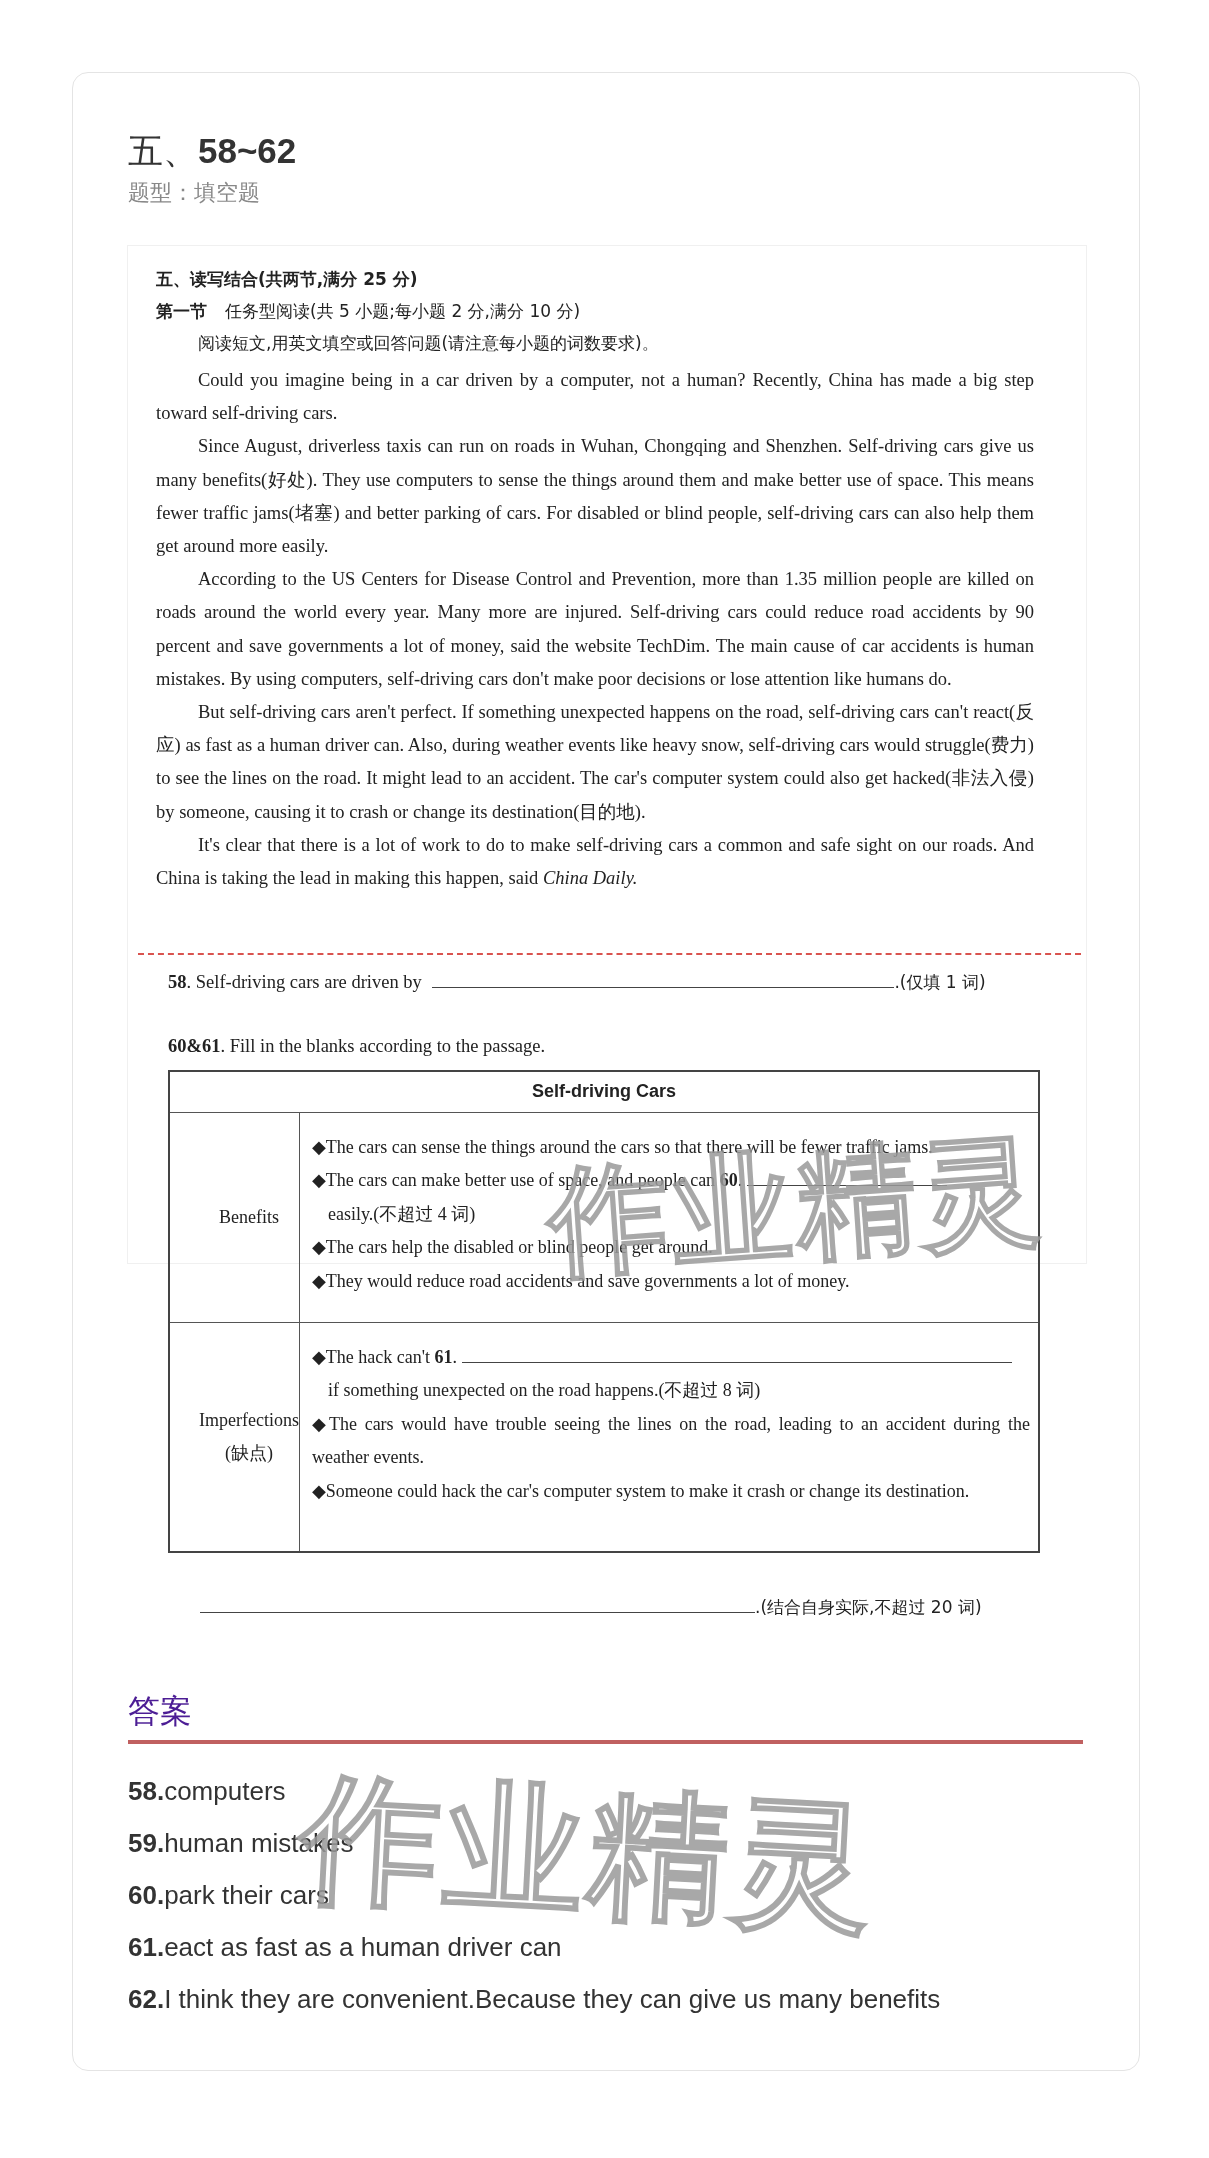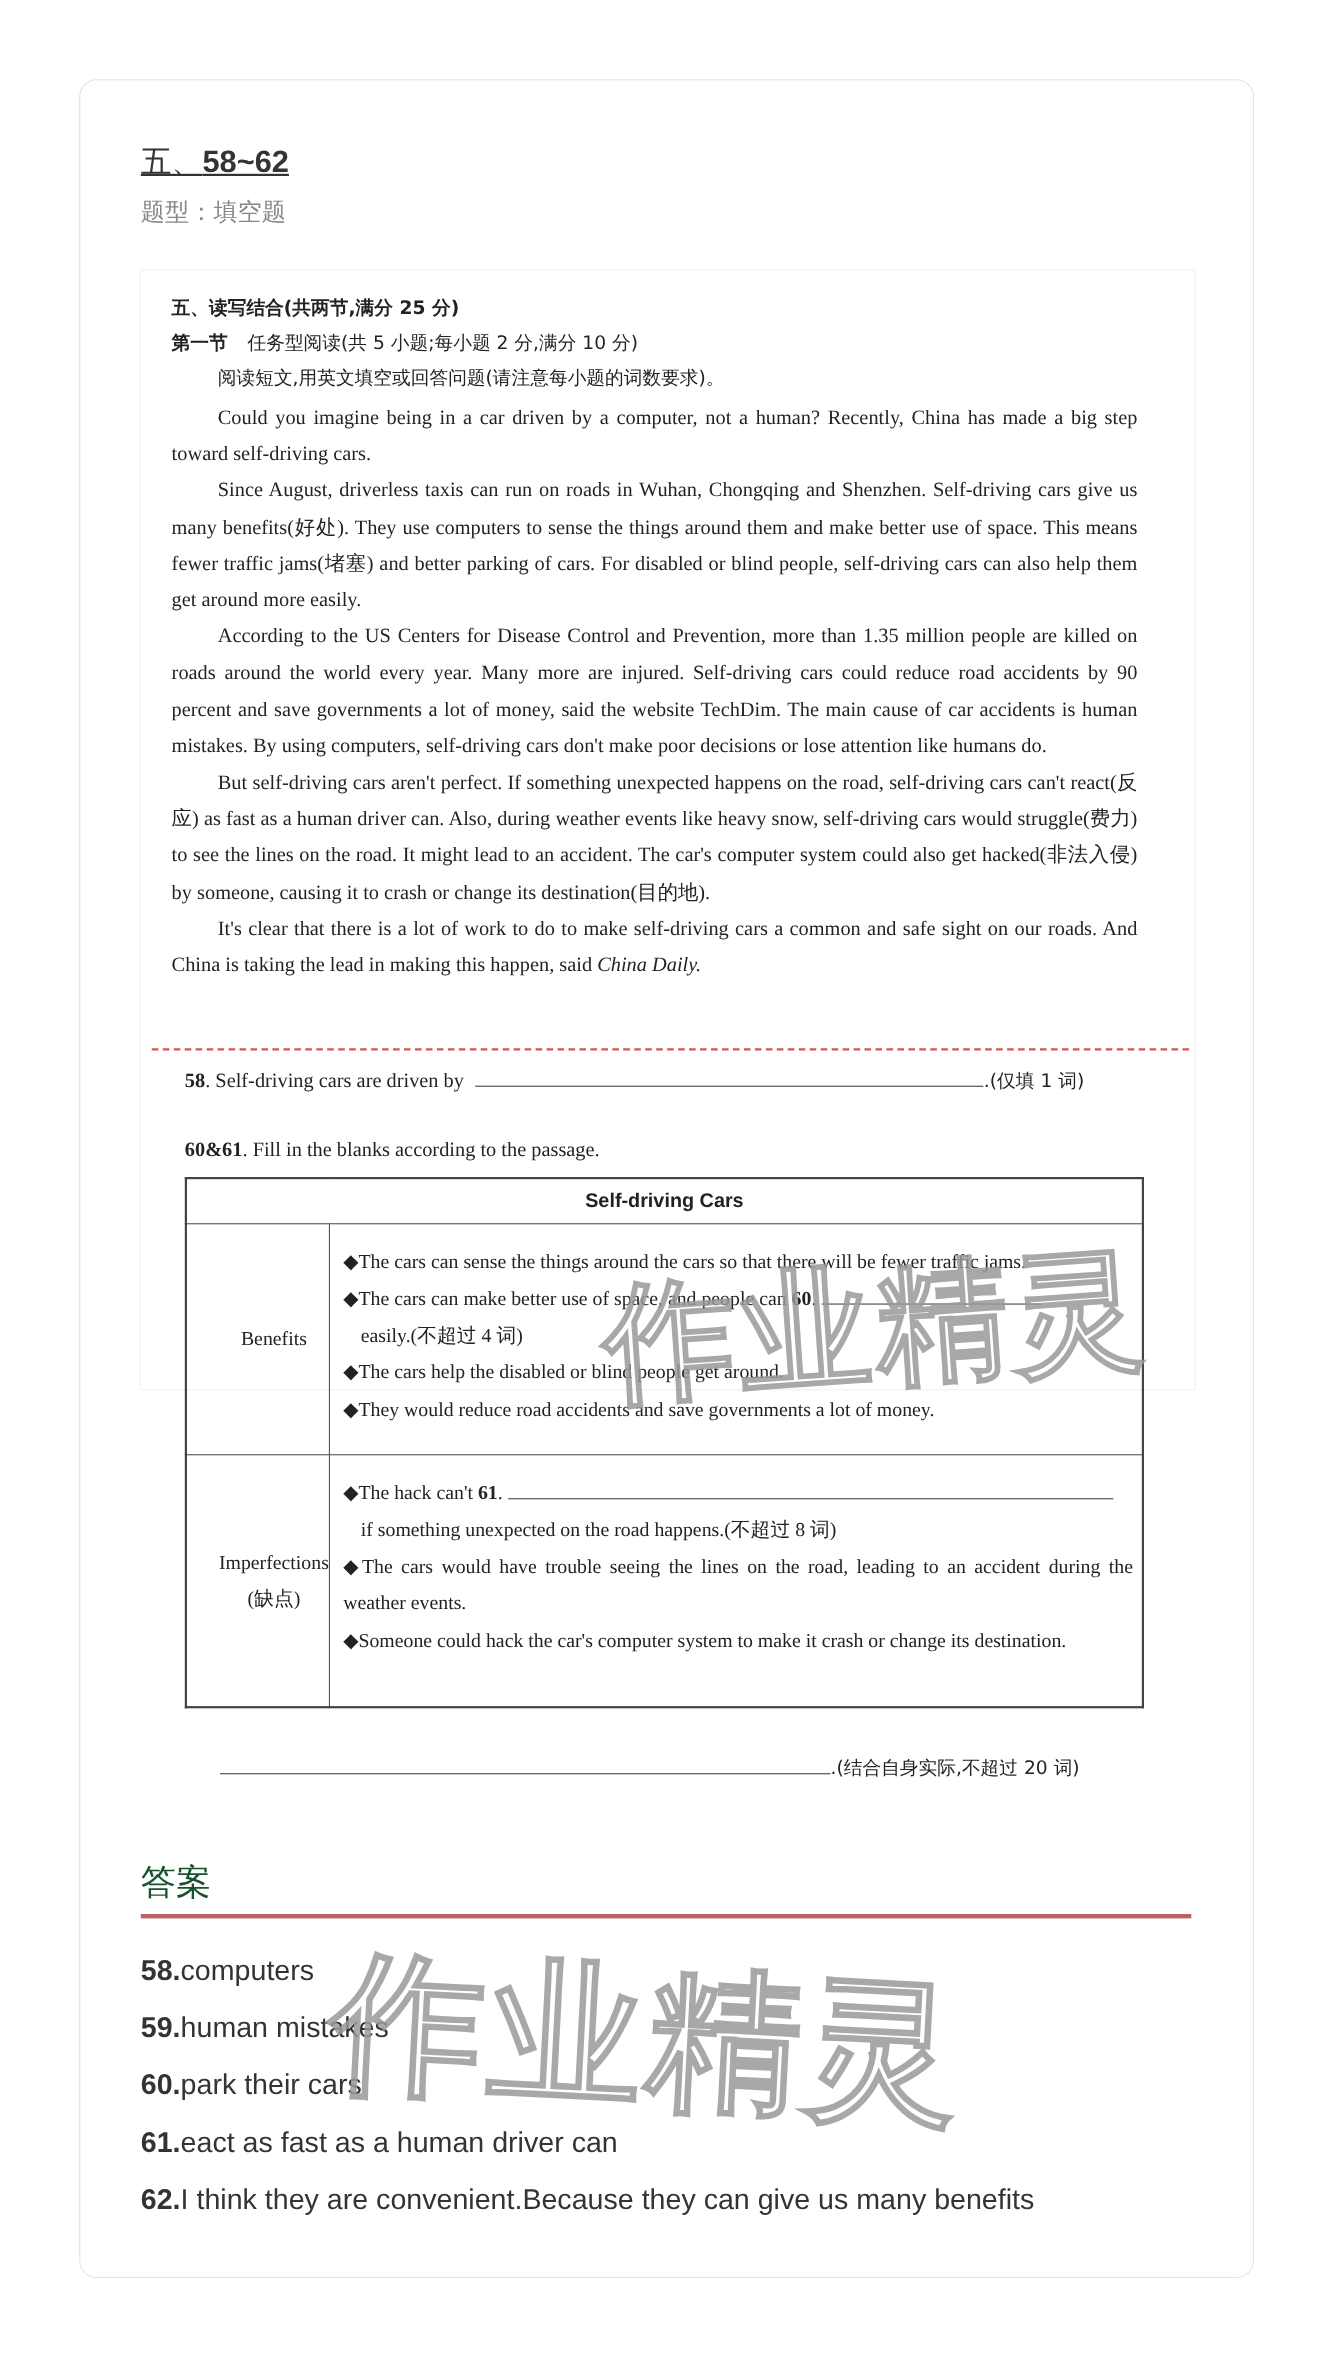--- a/index.html
+++ b/index.html
@@ -4,23 +4,22 @@
 <style>
   * { box-sizing: border-box; margin: 0; padding: 0; }
   html, body { width: 1209px; height: 2158px; background: #ffffff; }
   body { position: relative; font-family: "Liberation Sans", sans-serif; color: #333; }
 
   .card {
     position: absolute; left: 72px; top: 72px; width: 1068px; height: 1999px;
     border: 1px solid #e4e4e4; border-radius: 16px; background: #fff;
   }
   .q-title {
-    position: absolute; left: 128px; top: 128px; font-size: 28px; color: #333;
+    position: absolute; left: 128px; top: 128px; font-size: 35px; color: #333;
     font-family: "DejaVu Serif", serif;
-    text-decoration: underline;
   }
   .q-title b { font-family: "Liberation Sans", sans-serif; font-weight: bold; }
   .q-type {
     position: absolute; left: 128px; top: 178px; font-size: 22px; color: #888;
     font-family: "DejaVu Sans", sans-serif;
   }
 
   .scan {
     position: absolute; left: 127px; top: 245px; width: 960px; height: 1019px;
     border: 1px solid #f0f0f0; background: #fff;
@@ -55,21 +54,21 @@
   td.content { padding: 18px 8px 18px 12px; line-height: 33.5px; vertical-align: top; }
   td.content .it { text-align: justify; }
   td.content .indent { padding-left: 16px; }
   .row-ben { height: 210px; }
   .row-imp { height: 230px; }
 
   .q62a { position: absolute; left: 40px; top: 1317px; font-size: 18.5px; }
   .q62b { position: absolute; left: 72px; top: 1349px; font-size: 18.5px; white-space: nowrap; }
 
   .ans-title {
-    position: absolute; left: 128px; top: 1690px; font-size: 32px; color: #14532d;
+    position: absolute; left: 128px; top: 1690px; font-size: 32px; color: #4c1d95;
     font-family: "DejaVu Serif", serif;
   }
   .ans-rule { position: absolute; left: 128px; top: 1740px; width: 955px; height: 4px; background: #c06060; }
   .ans { position: absolute; left: 128px; font-size: 26px; color: #333; white-space: nowrap; font-family: "Liberation Sans", sans-serif; }
   .ans b { font-weight: bold; }
 
   .wm {
     position: absolute; pointer-events: none; font-family: "DejaVu Sans", sans-serif;
     font-weight: bold; color: transparent; -webkit-text-stroke: 1.5px #999;
     letter-spacing: 4px; opacity: 0.85;

